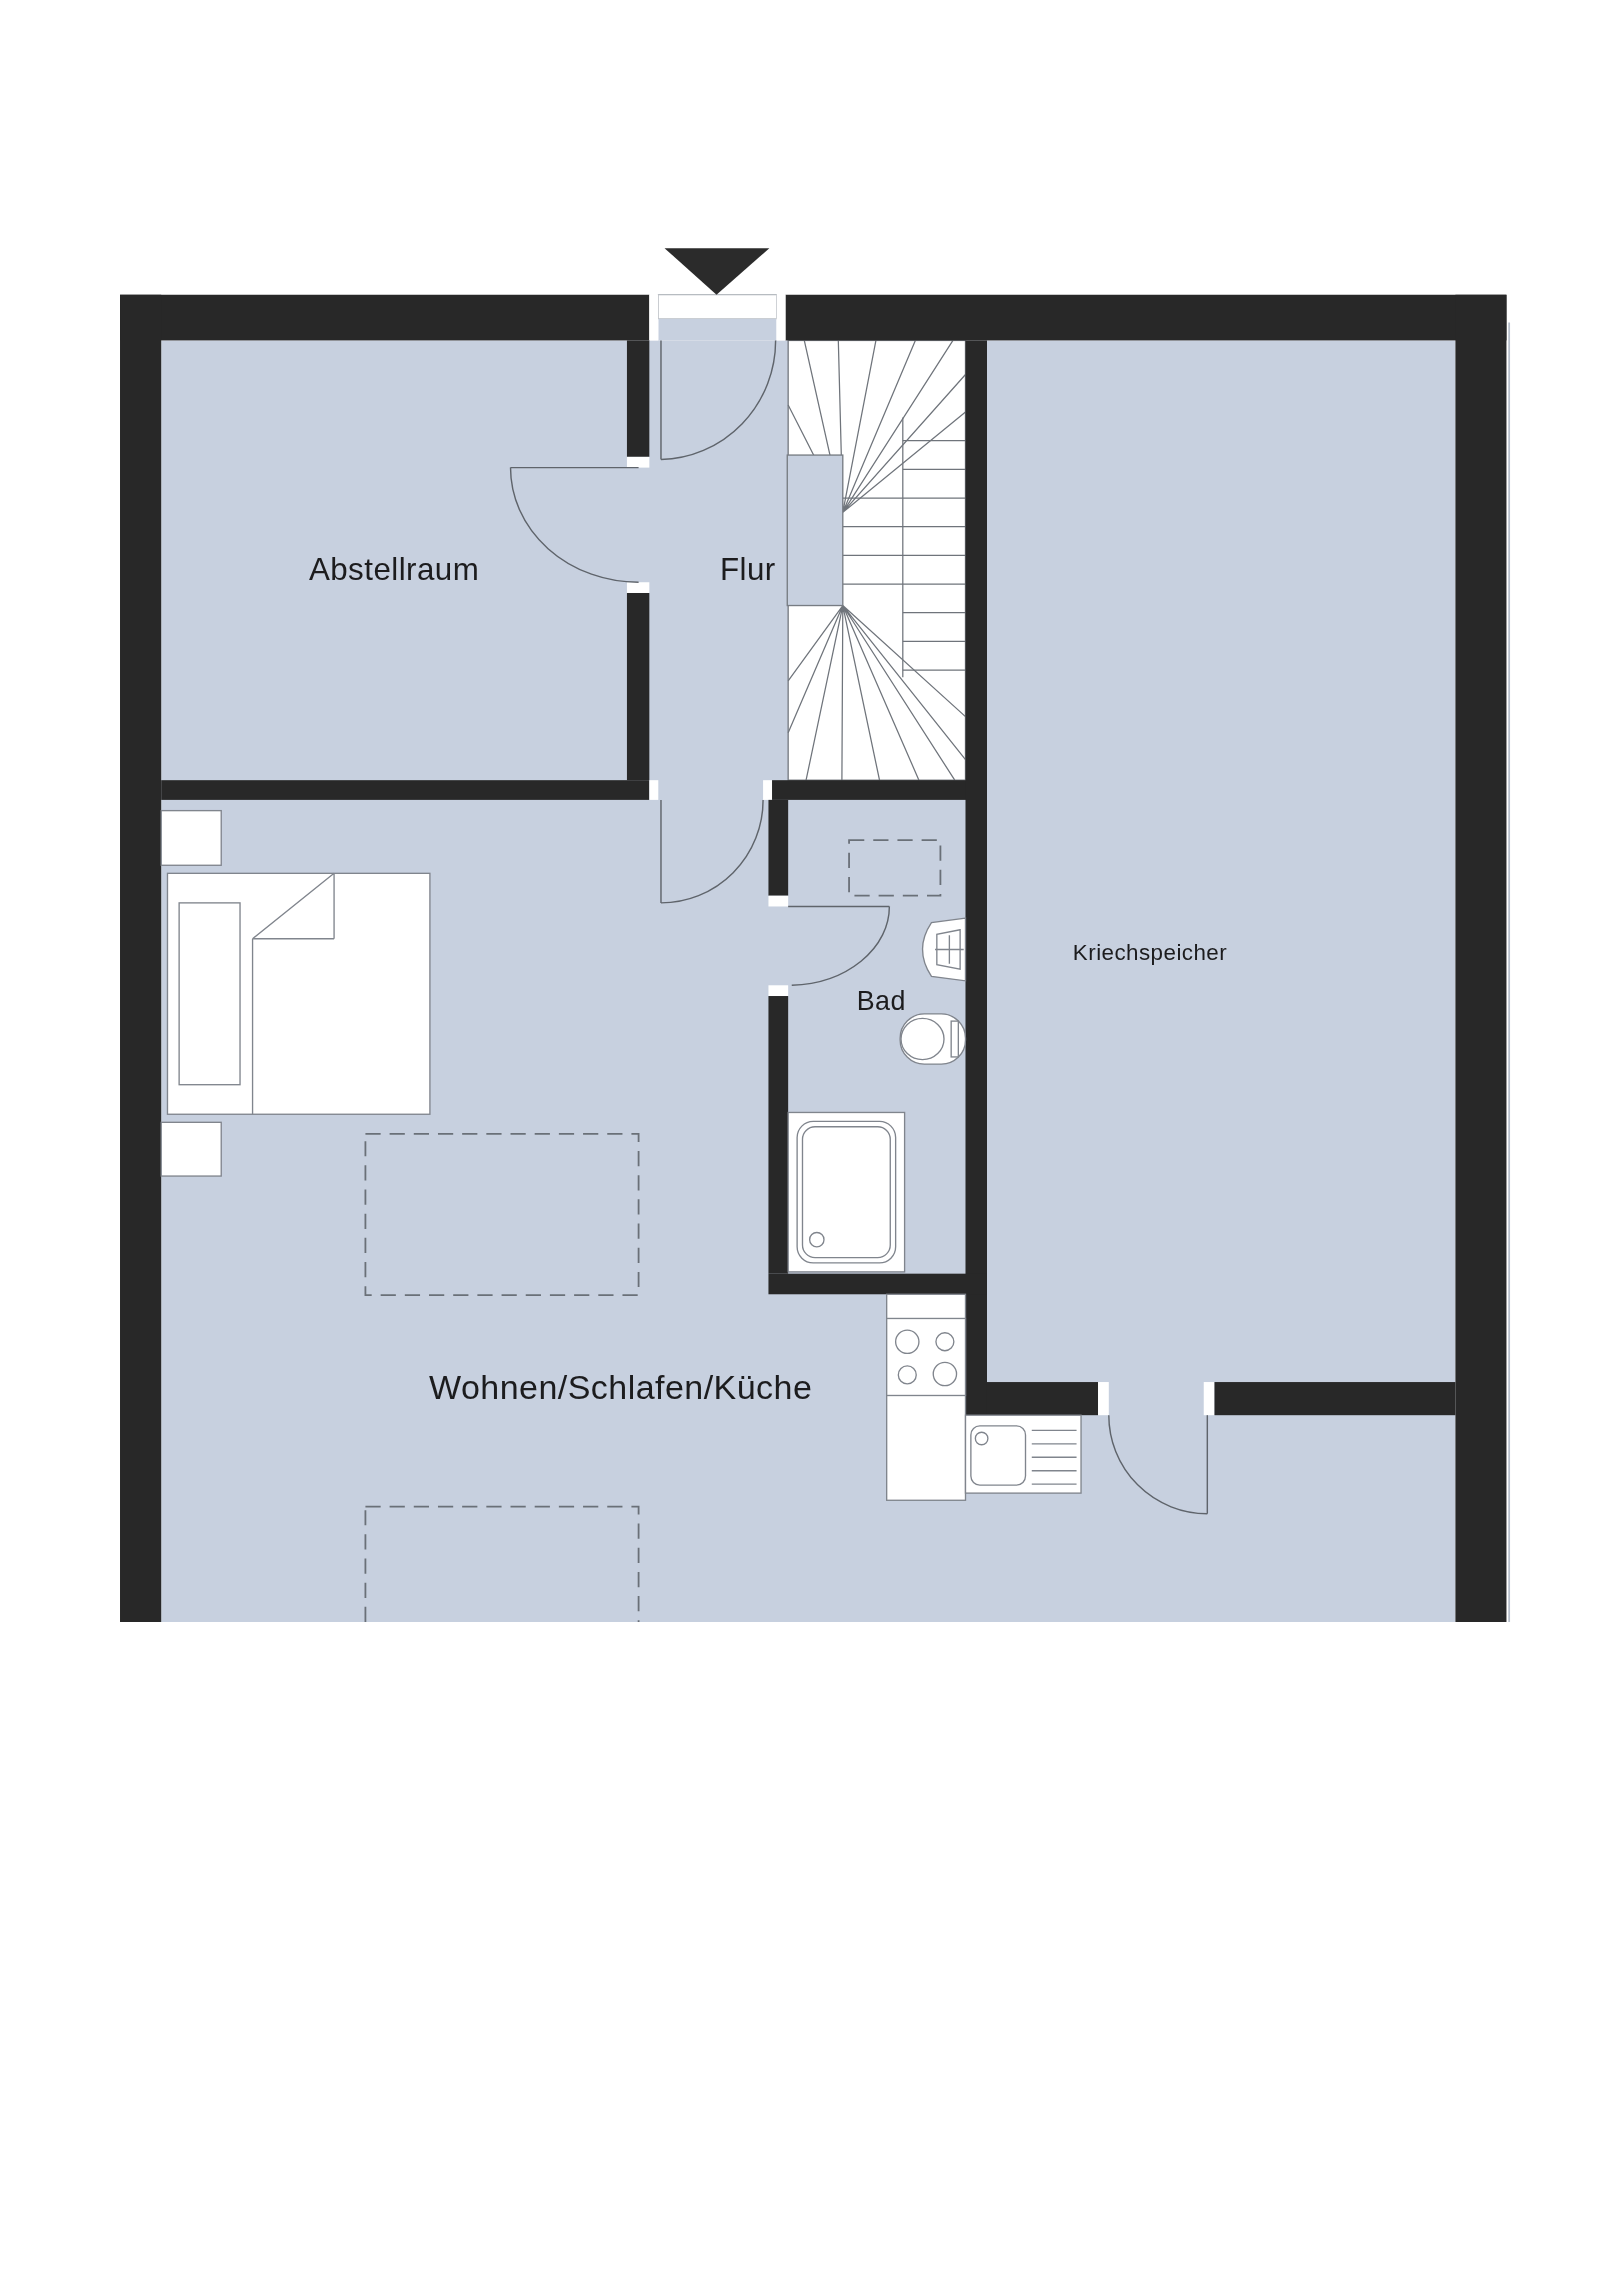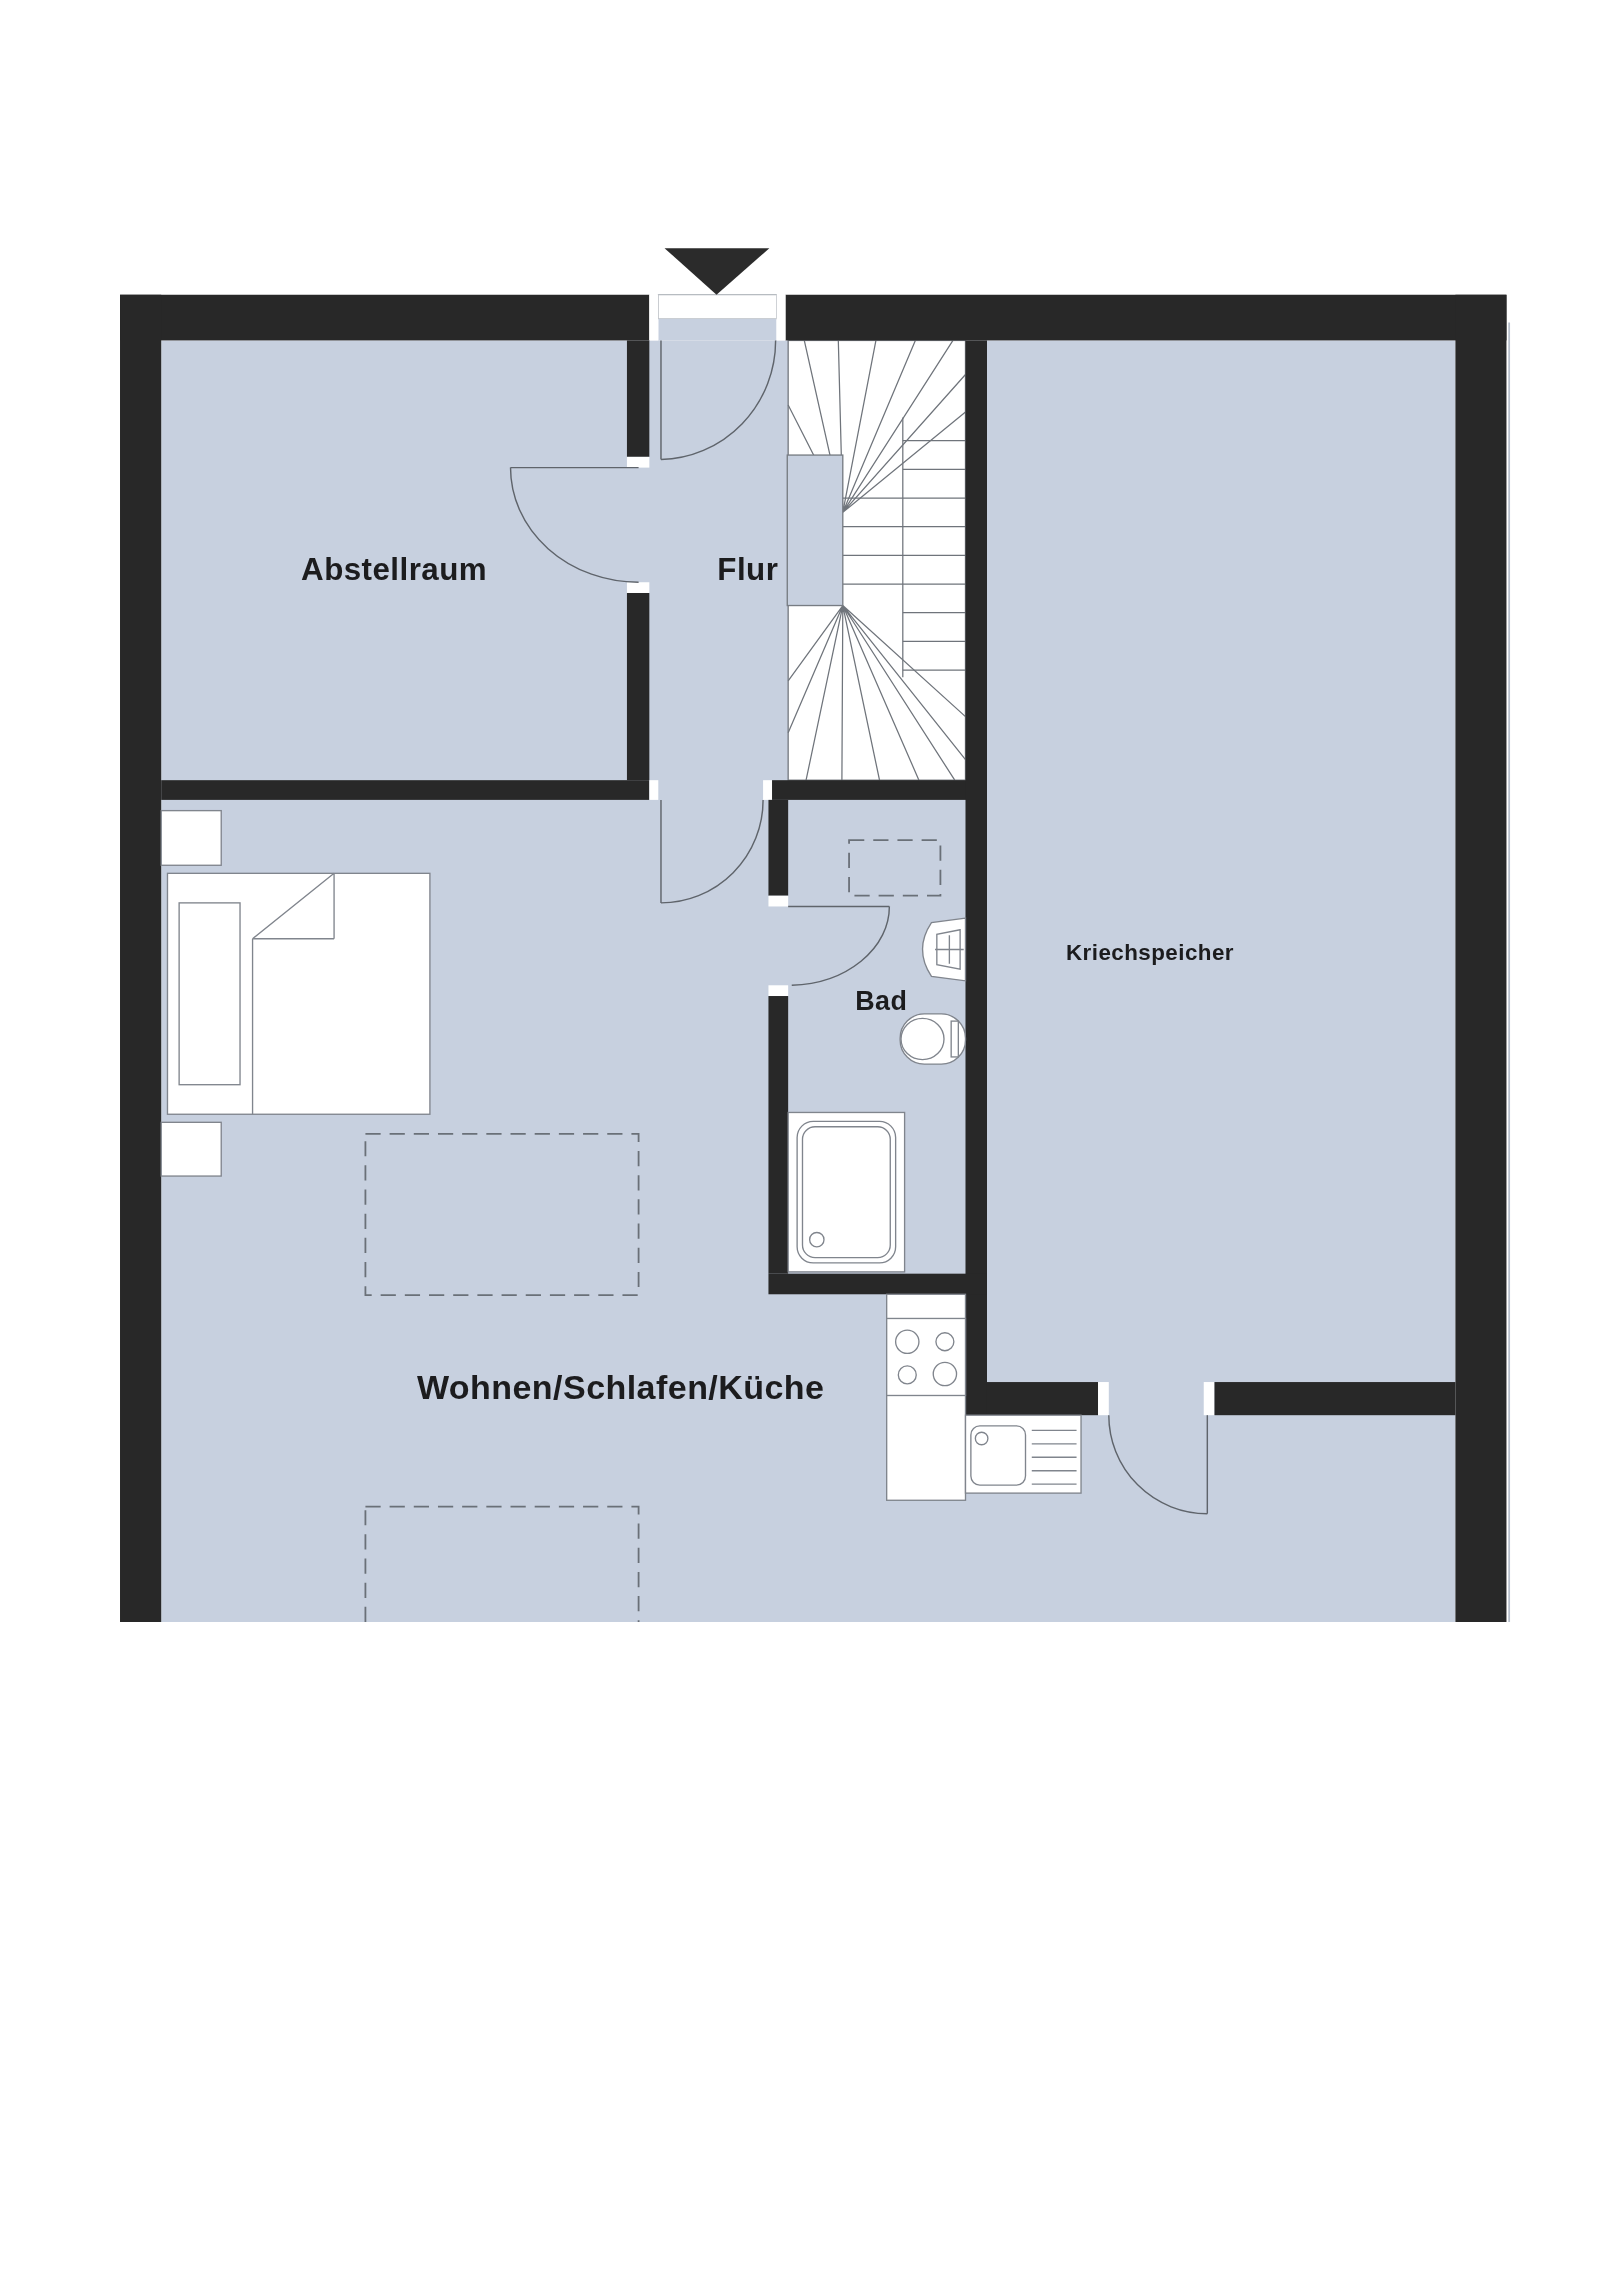--- a/index.html
+++ b/index.html
@@ -1,17 +1,17 @@
 <!DOCTYPE html>
 <html style="font-size:14.3px"><head>
 <meta charset="utf-8">
 <style>
   html,body{margin:0;padding:0;background:#ffffff;}
   .canvas{position:relative;width:1622px;height:1622px;background:#ffffff;overflow:hidden;
-          font-family:"Liberation Sans", sans-serif;font-weight:bold;}
+          font-family:"Liberation Sans", sans-serif;}
   svg{position:absolute;left:0;top:0;}
   .wall{fill:#282828;stroke:none;}
   .floor{fill:#c7d0df;}
   .jamb{fill:#ffffff;}
   .furn-thin{fill:#ffffff;stroke:#80858d;stroke-width:1.5;}
   .line{stroke:#80858d;stroke-width:1.5;fill:none;}
   .stairline{stroke:#6f747b;stroke-width:1.4;fill:none;}
   .door{stroke:#5f646b;stroke-width:1.6;fill:none;}
   .dashed{fill:none;stroke:#6a7078;stroke-width:2;stroke-dasharray:17 10;}
   .hairline{stroke:#b7bfcb;stroke-width:2;fill:none;}

